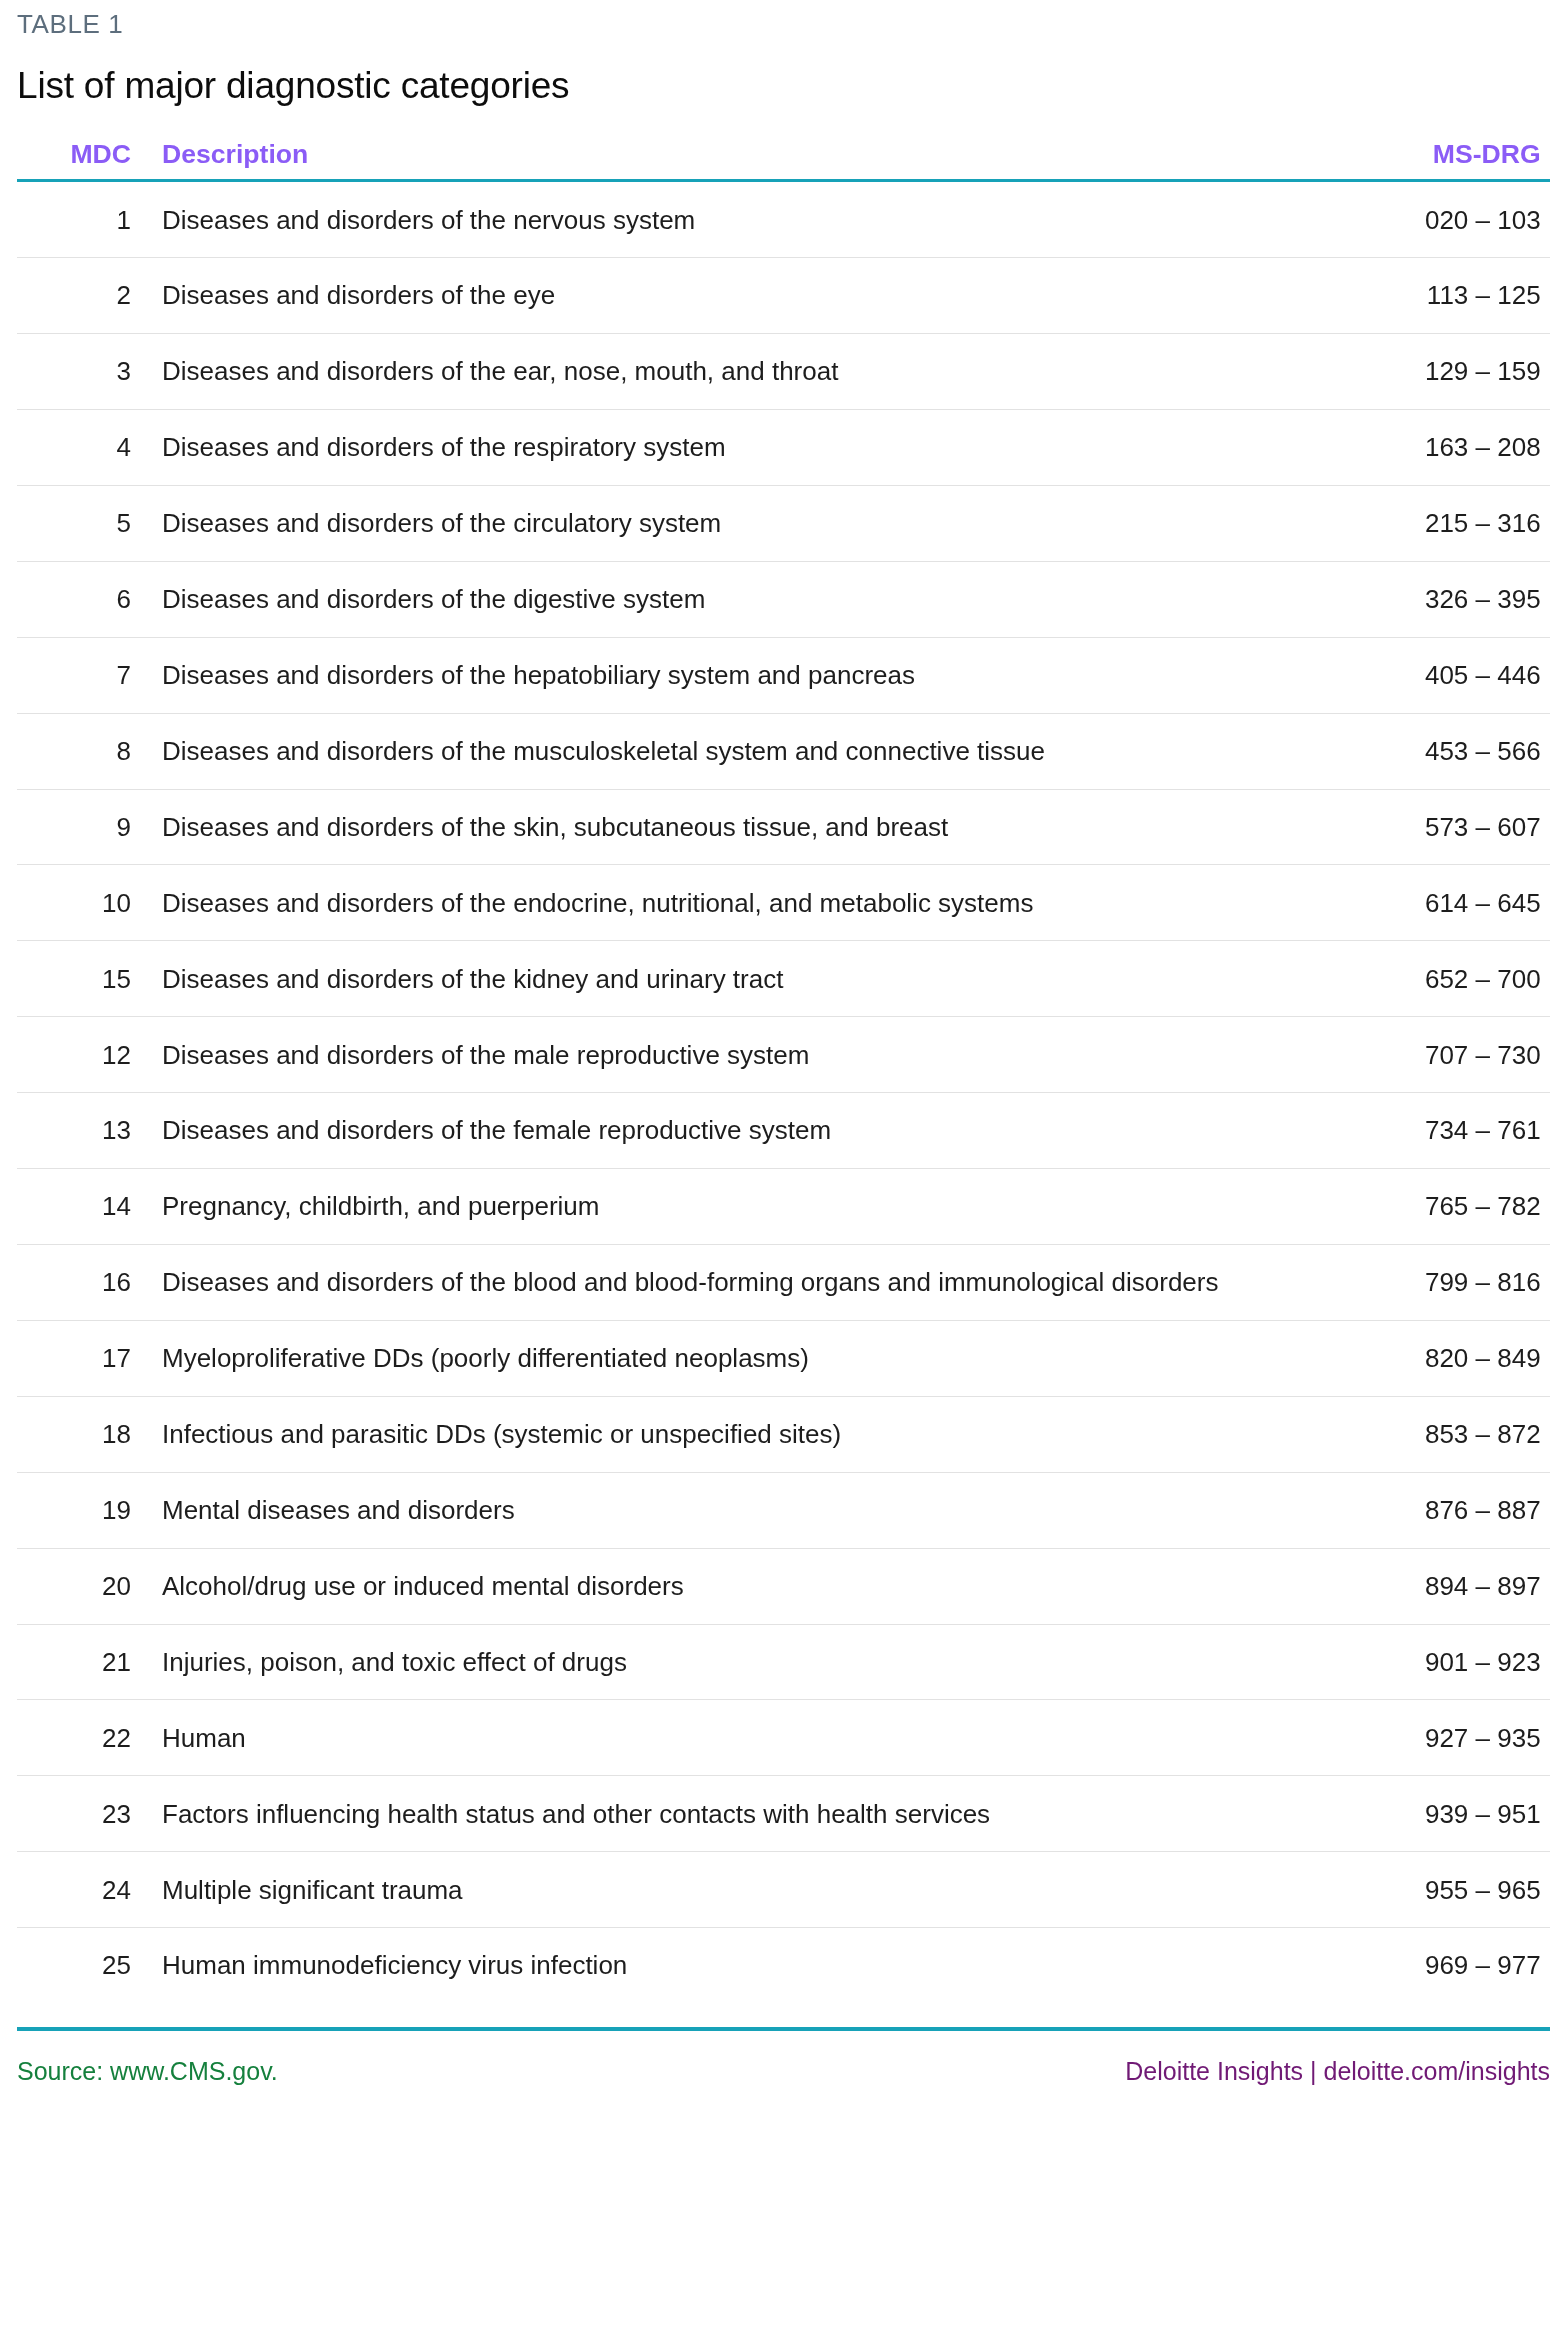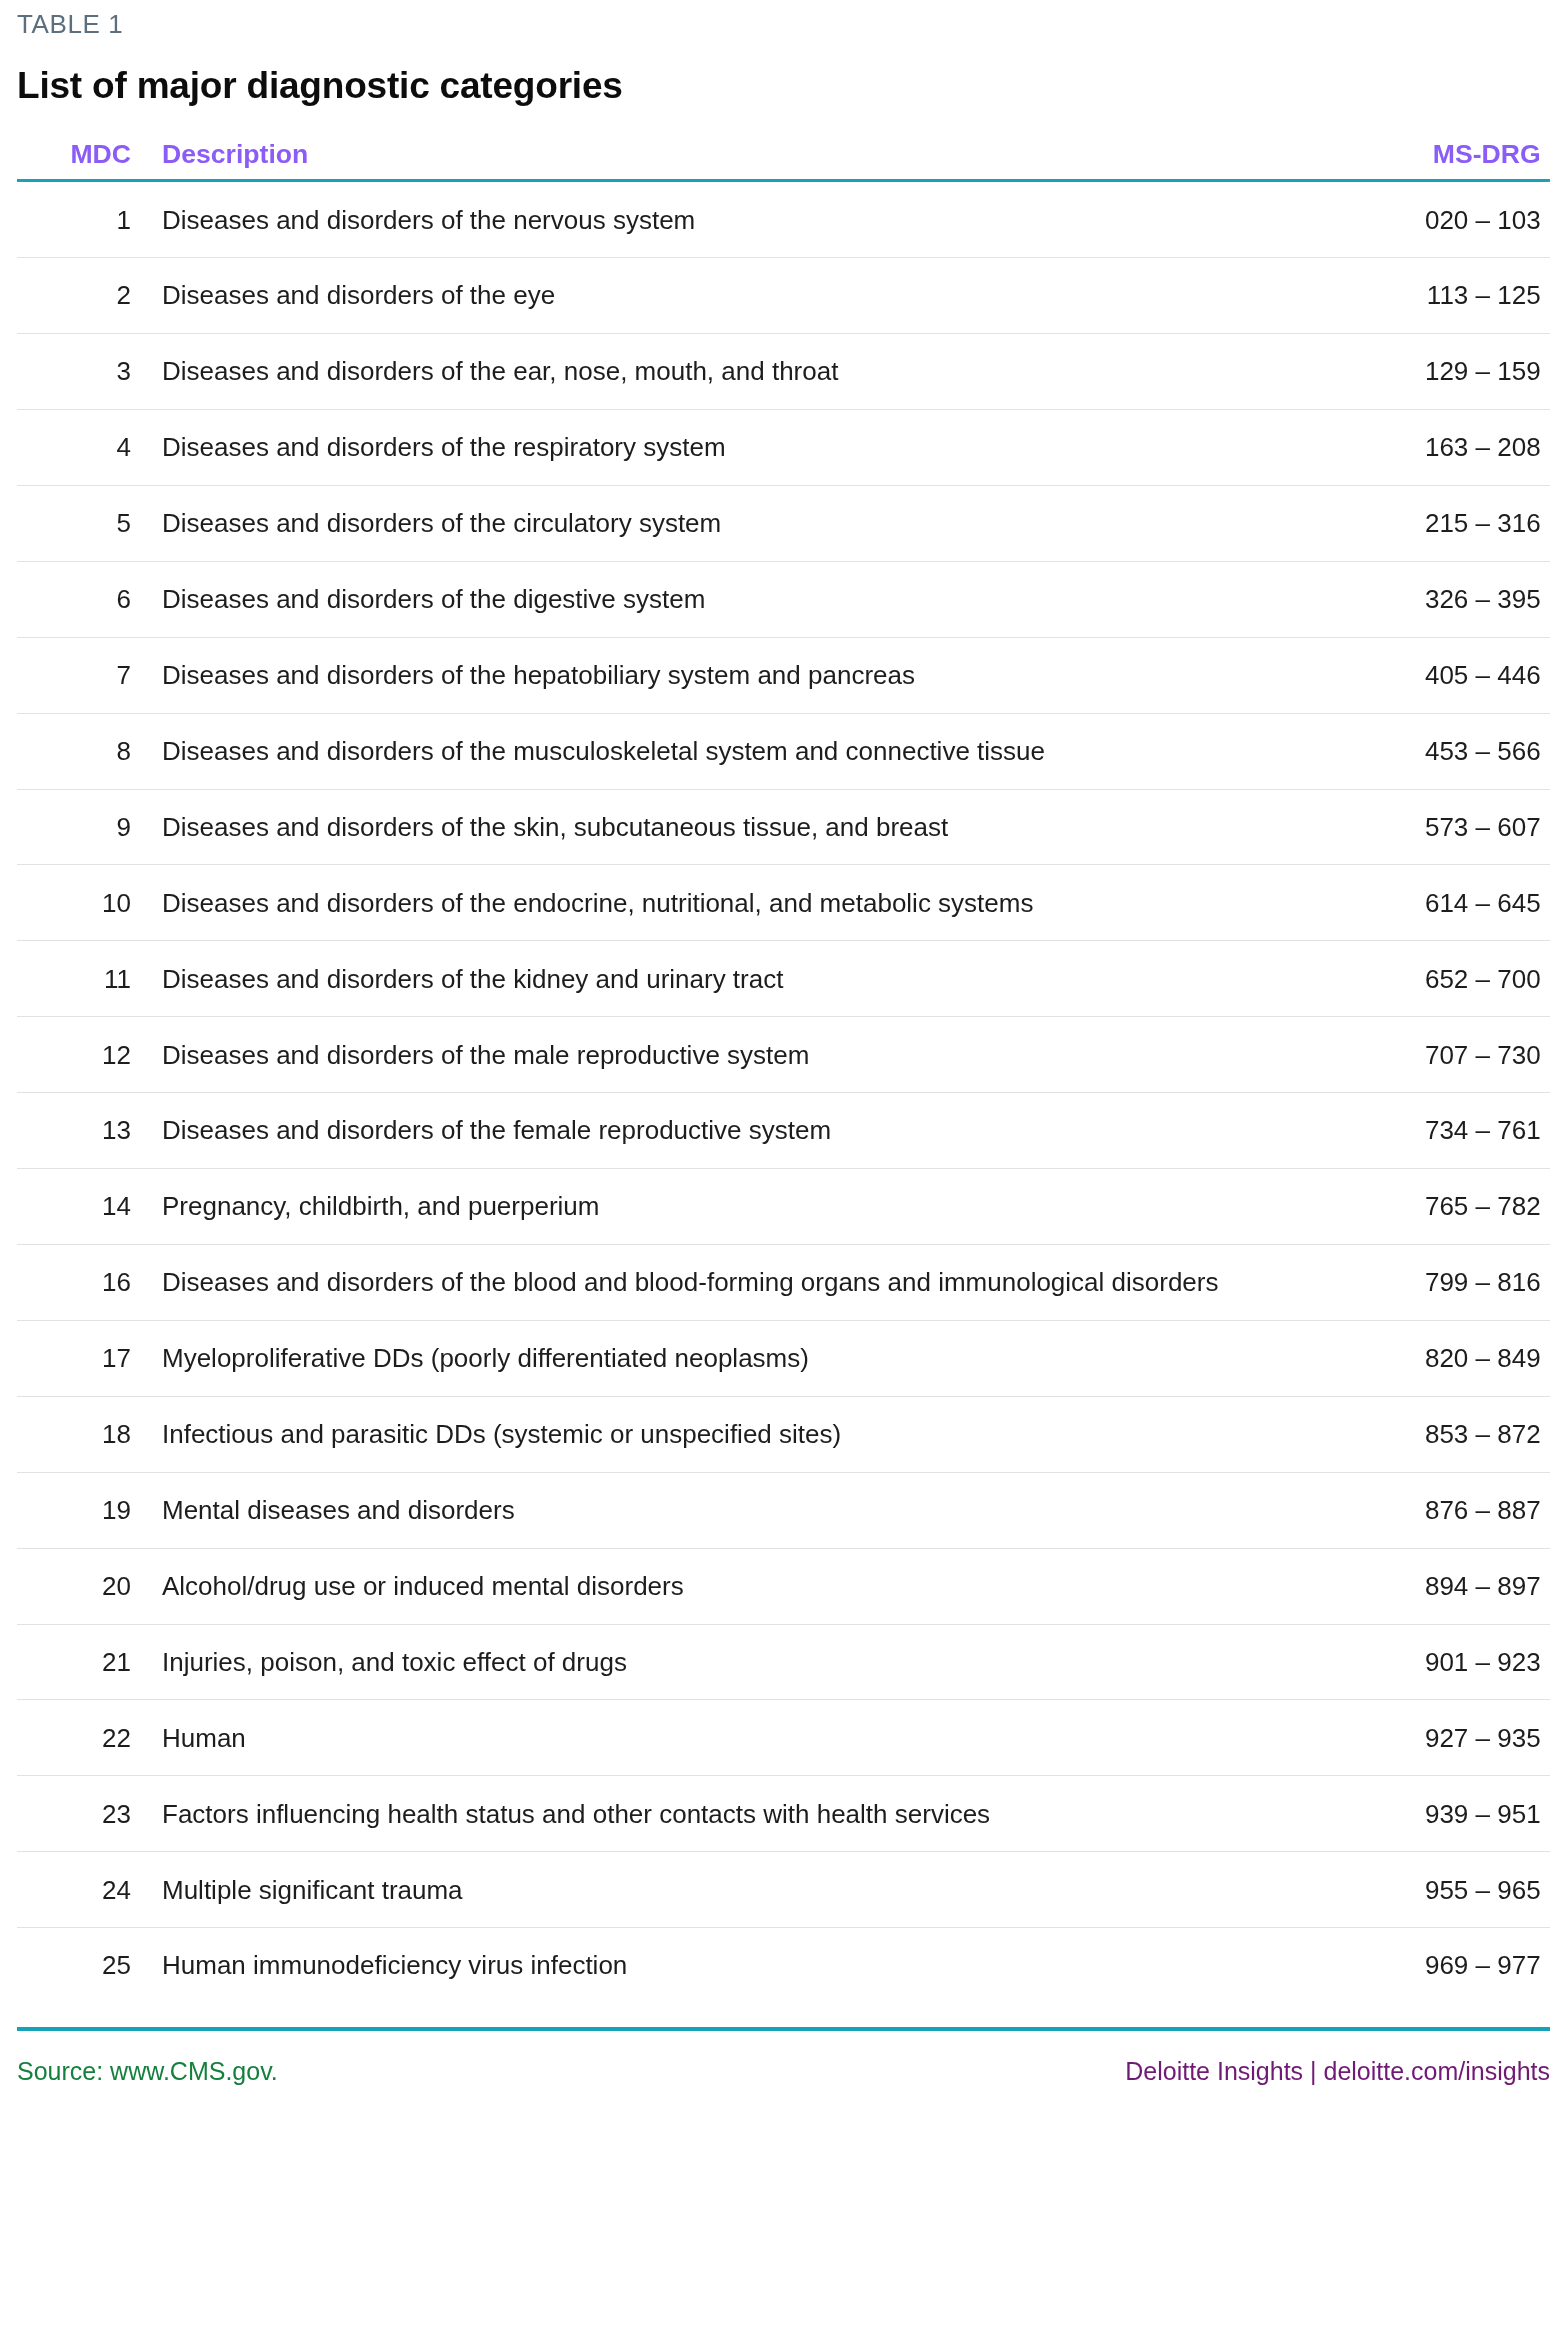--- a/index.html
+++ b/index.html
@@ -27,21 +27,21 @@
   .eyebrow {
     color: #5d6e7d;
     font-size: 26px;
     letter-spacing: 0.6px;
     font-weight: 400;
     padding-top: 11px;
     line-height: 1;
   }
   .table-title {
     font-size: 37px;
-    font-weight: 700;
+    font-weight: 400;
     color: #0d0d0d;
     letter-spacing: -0.2px;
     margin-top: 30px;
     line-height: 1.05;
   }
 
   
   table.mdc-table {
     width: 100%;
     border-collapse: collapse;
@@ -172,21 +172,21 @@
           <td class="c-num">9</td>
           <td class="c-text">Diseases and disorders of the skin, subcutaneous tissue, and breast</td>
           <td class="c-code">573 – 607</td>
         </tr>
         <tr>
           <td class="c-num">10</td>
           <td class="c-text">Diseases and disorders of the endocrine, nutritional, and metabolic systems</td>
           <td class="c-code">614 – 645</td>
         </tr>
         <tr>
-          <td class="c-num">11</td>
+          <td class="c-num">15</td>
           <td class="c-text">Diseases and disorders of the kidney and urinary tract</td>
           <td class="c-code">652 – 700</td>
         </tr>
         <tr>
           <td class="c-num">12</td>
           <td class="c-text">Diseases and disorders of the male reproductive system</td>
           <td class="c-code">707 – 730</td>
         </tr>
         <tr>
           <td class="c-num">13</td>

